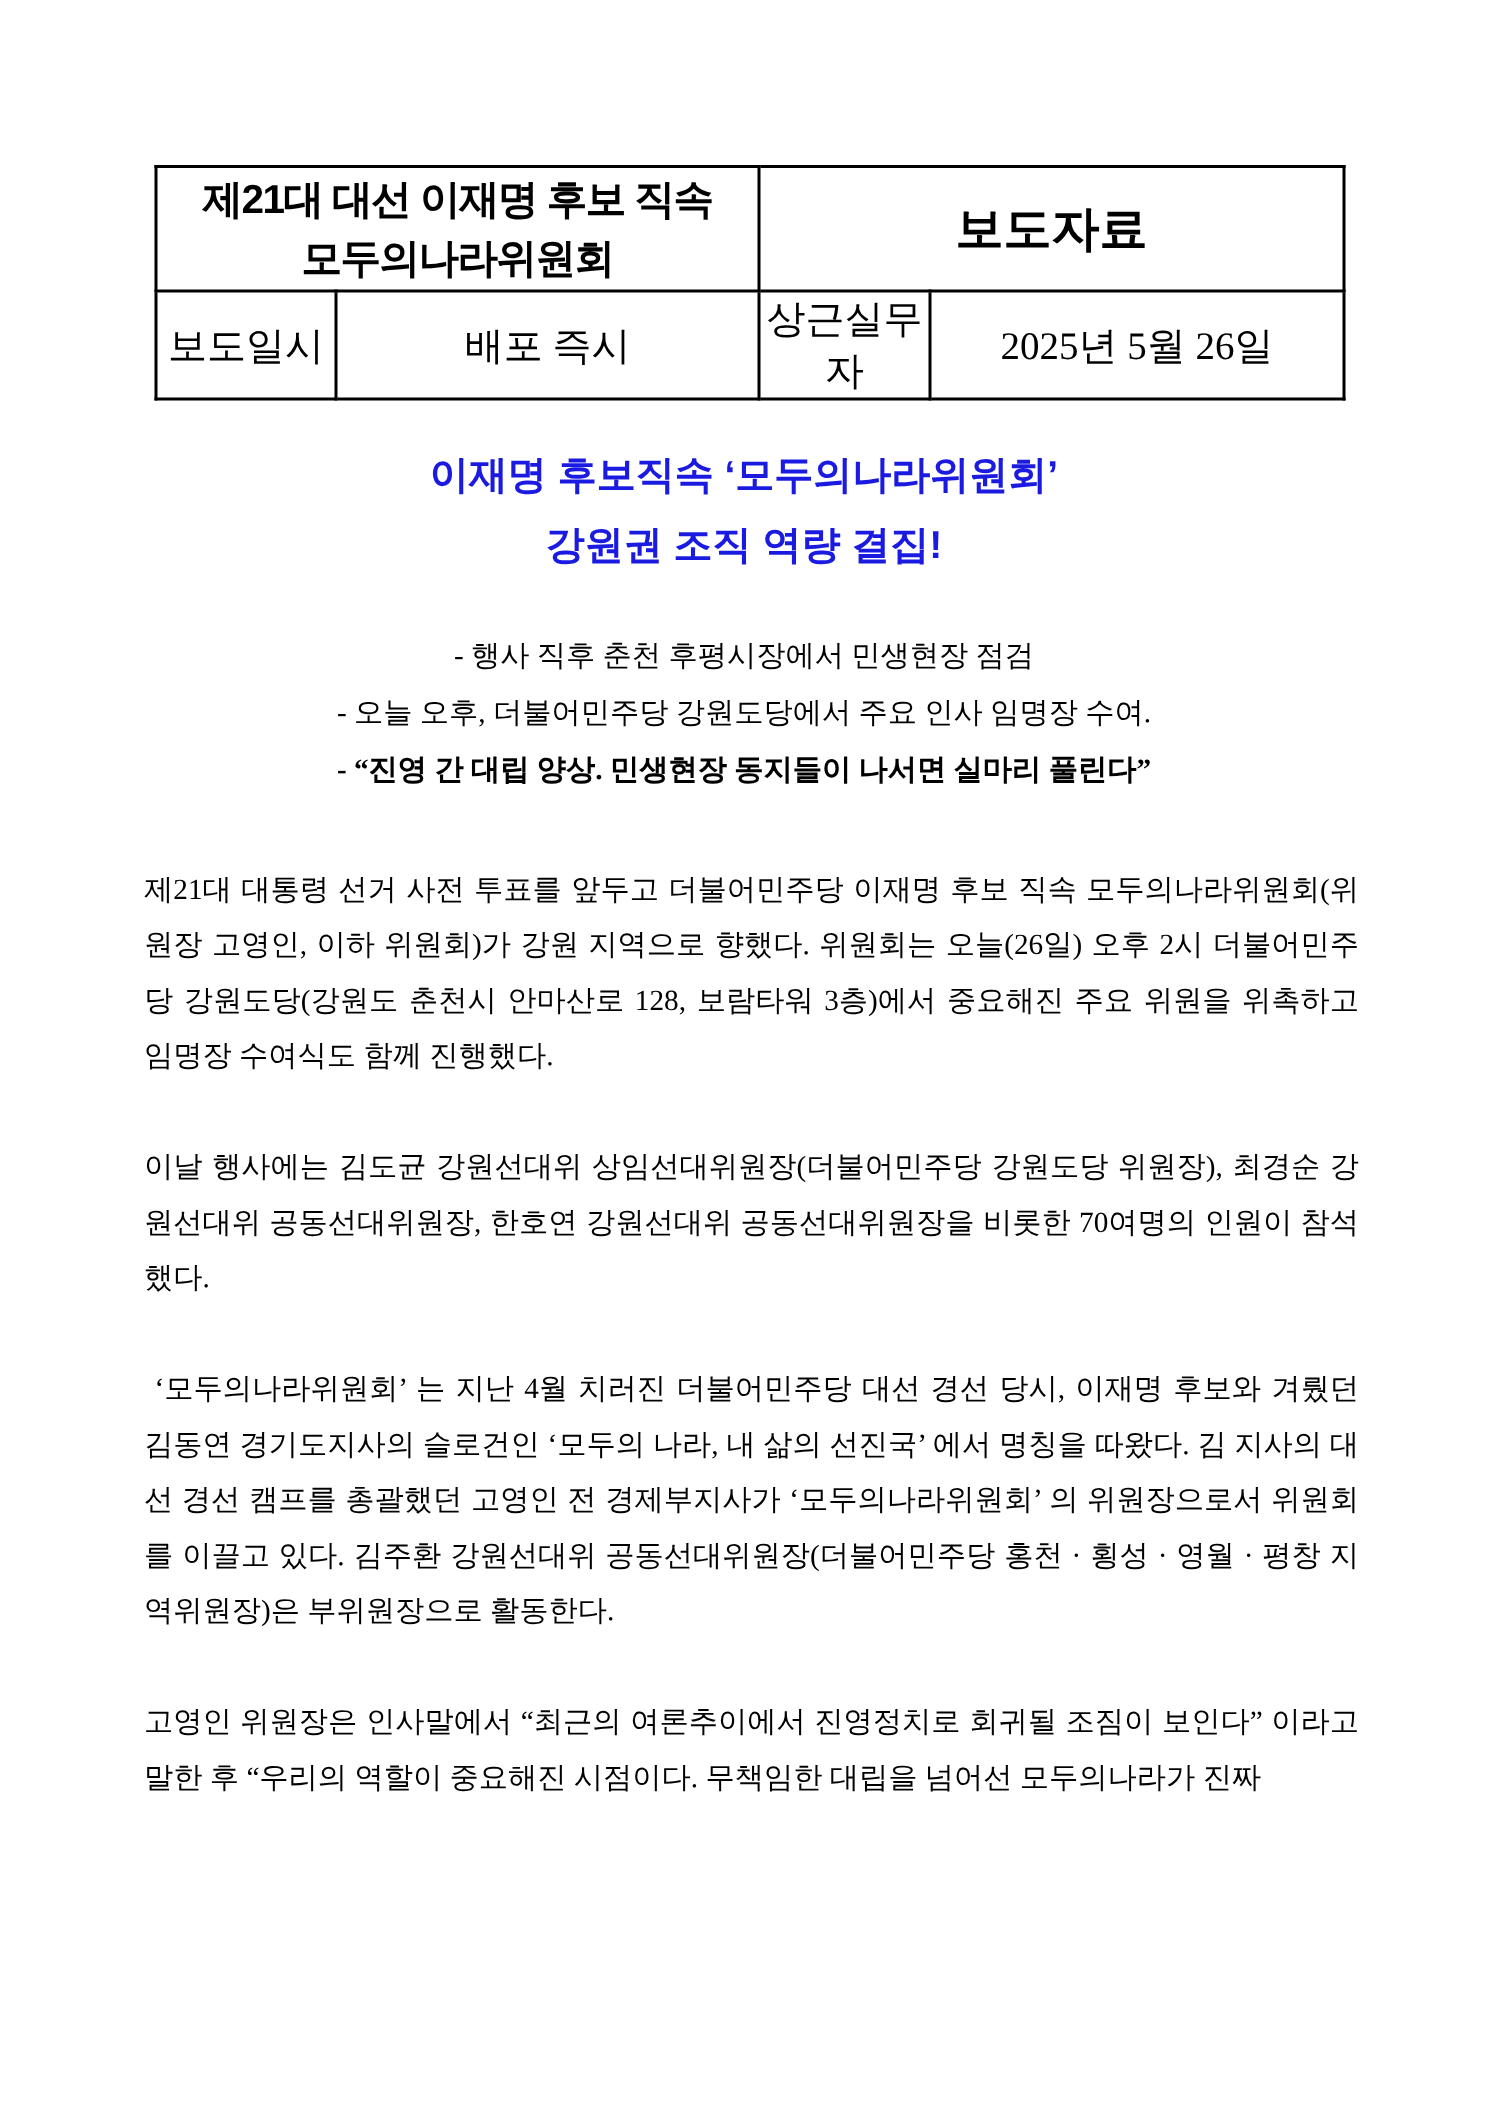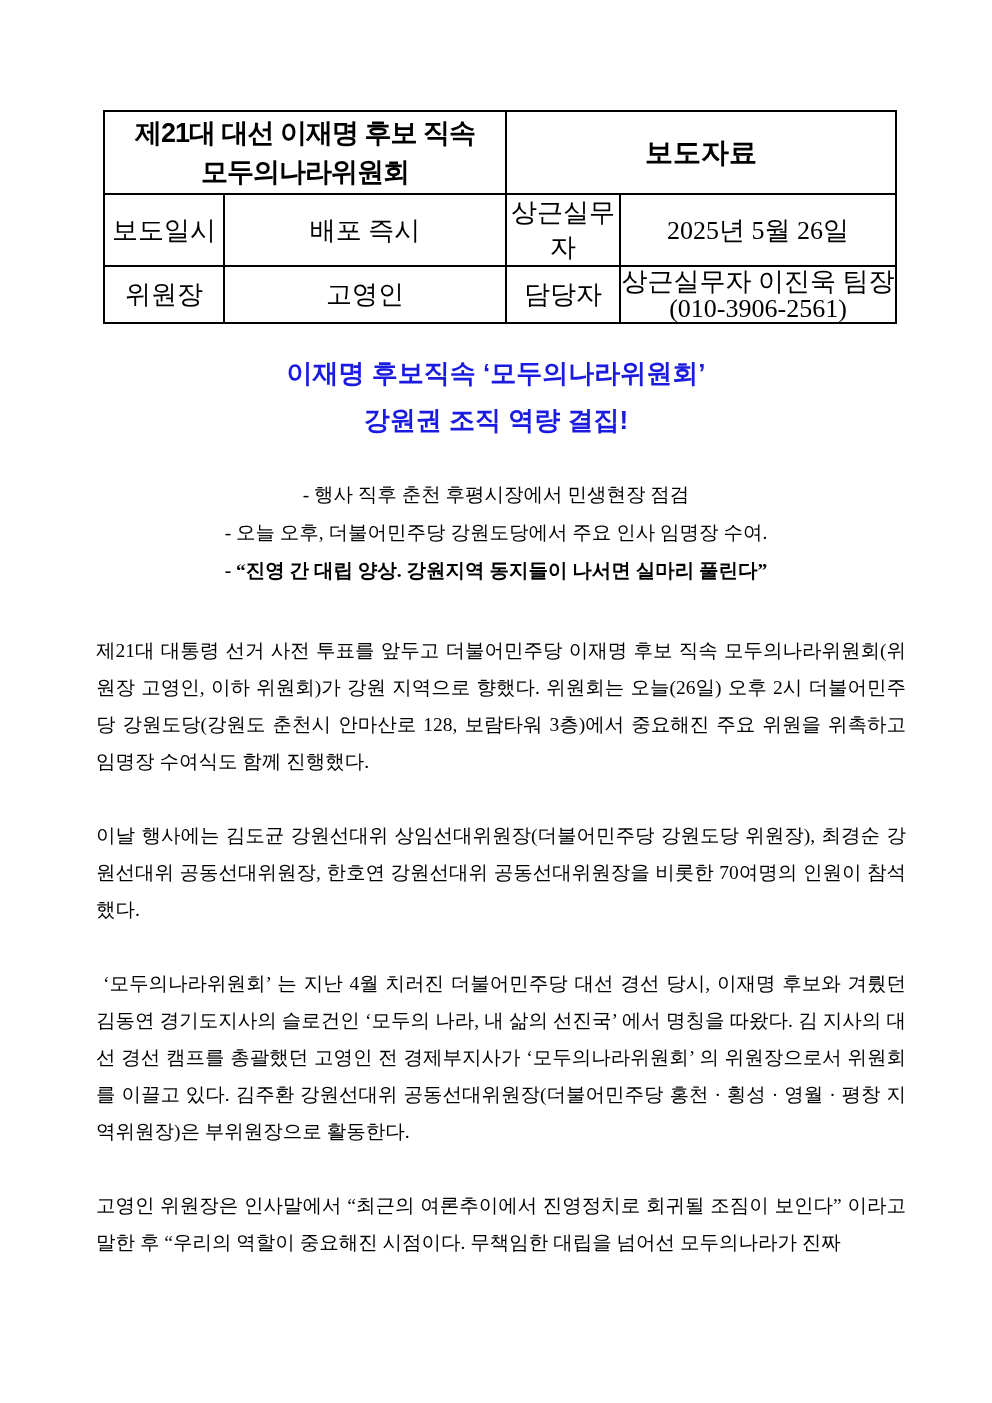--- a/index.html
+++ b/index.html
@@ -32,21 +32,21 @@
     height: 81px;
     font-family: "Liberation Sans", "DejaVu Sans", sans-serif;
     font-weight: bold;
     font-size: 27px;
     line-height: 39px;
     letter-spacing: -1px;
   }
   .cell-doctype {
     font-family: "Liberation Sans", "DejaVu Sans", sans-serif;
     font-weight: bold;
-    font-size: 28px;
+    font-size: 32px;
   }
   .cell-label, .cell-value {
     font-family: "Liberation Serif", "DejaVu Serif", serif;
     font-size: 26px;
   }
   .row-mid td { height: 46px; }
   .row-bot td { height: 55px; }
   .cell-contact div { line-height: 27px; }
 
   
@@ -102,41 +102,32 @@
           <div>모두의나라위원회</div>
         </td>
         <td colspan="2" class="cell-doctype">보도자료</td>
       </tr>
       <tr class="row-mid">
         <td class="cell-label">보도일시</td>
         <td class="cell-value">배포 즉시</td>
         <td class="cell-label">상근실무자</td>
         <td class="cell-value">2025년 5월 26일</td>
       </tr>
-      <tr class="row-bot">
-        <td class="cell-label">위원장</td>
-        <td class="cell-value">고영인</td>
-        <td class="cell-label">담당자</td>
-        <td class="cell-value cell-contact">
-          <div>상근실무자 이진욱 팀장</div>
-          <div>(010-3906-2561)</div>
-        </td>
-      </tr>
     </tbody>
   </table>
 
   <div class="headline">
     <div>이재명 후보직속 ‘모두의나라위원회’</div>
     <div>강원권 조직 역량 결집!</div>
   </div>
 
   <div class="subpoints">
     <div class="sp">- 행사 직후 춘천 후평시장에서 민생현장 점검</div>
     <div class="sp">- 오늘 오후, 더불어민주당 강원도당에서 주요 인사 임명장 수여.</div>
-    <div class="sp sp-bold">- “진영 간 대립 양상. 강원지역 동지들이 나서면 실마리 풀린다”</div>
+    <div class="sp sp-bold">- “진영 간 대립 양상. 민생현장 동지들이 나서면 실마리 풀린다”</div>
   </div>
 
   <div class="body-text">
     <p>제21대 대통령 선거 사전 투표를 앞두고 더불어민주당 이재명 후보 직속 모두의나라위원회(위원장 고영인, 이하 위원회)가 강원 지역으로 향했다. 위원회는 오늘(26일) 오후 2시 더불어민주당 강원도당(강원도 춘천시 안마산로 128, 보람타워 3층)에서 중요해진 주요 위원을 위촉하고 임명장 수여식도 함께 진행했다.</p>
     <p>이날 행사에는 김도균 강원선대위 상임선대위원장(더불어민주당 강원도당 위원장), 최경순 강원선대위 공동선대위원장, 한호연 강원선대위 공동선대위원장을 비롯한 70여명의 인원이 참석했다.</p>
     <p class="indent-sm">‘모두의나라위원회’ 는 지난 4월 치러진 더불어민주당 대선 경선 당시, 이재명 후보와 겨뤘던 김동연 경기도지사의 슬로건인 ‘모두의 나라, 내 삶의 선진국’ 에서 명칭을 따왔다. 김 지사의 대선 경선 캠프를 총괄했던 고영인 전 경제부지사가 ‘모두의나라위원회’ 의 위원장으로서 위원회를 이끌고 있다. 김주환 강원선대위 공동선대위원장(더불어민주당 홍천 · 횡성 · 영월 · 평창 지역위원장)은 부위원장으로 활동한다.</p>
     <p>고영인 위원장은 인사말에서 “최근의 여론추이에서 진영정치로 회귀될 조짐이 보인다” 이라고 말한 후 “우리의 역할이 중요해진 시점이다. 무책임한 대립을 넘어선 모두의나라가 진짜</p>
   </div>
 
 </div>

